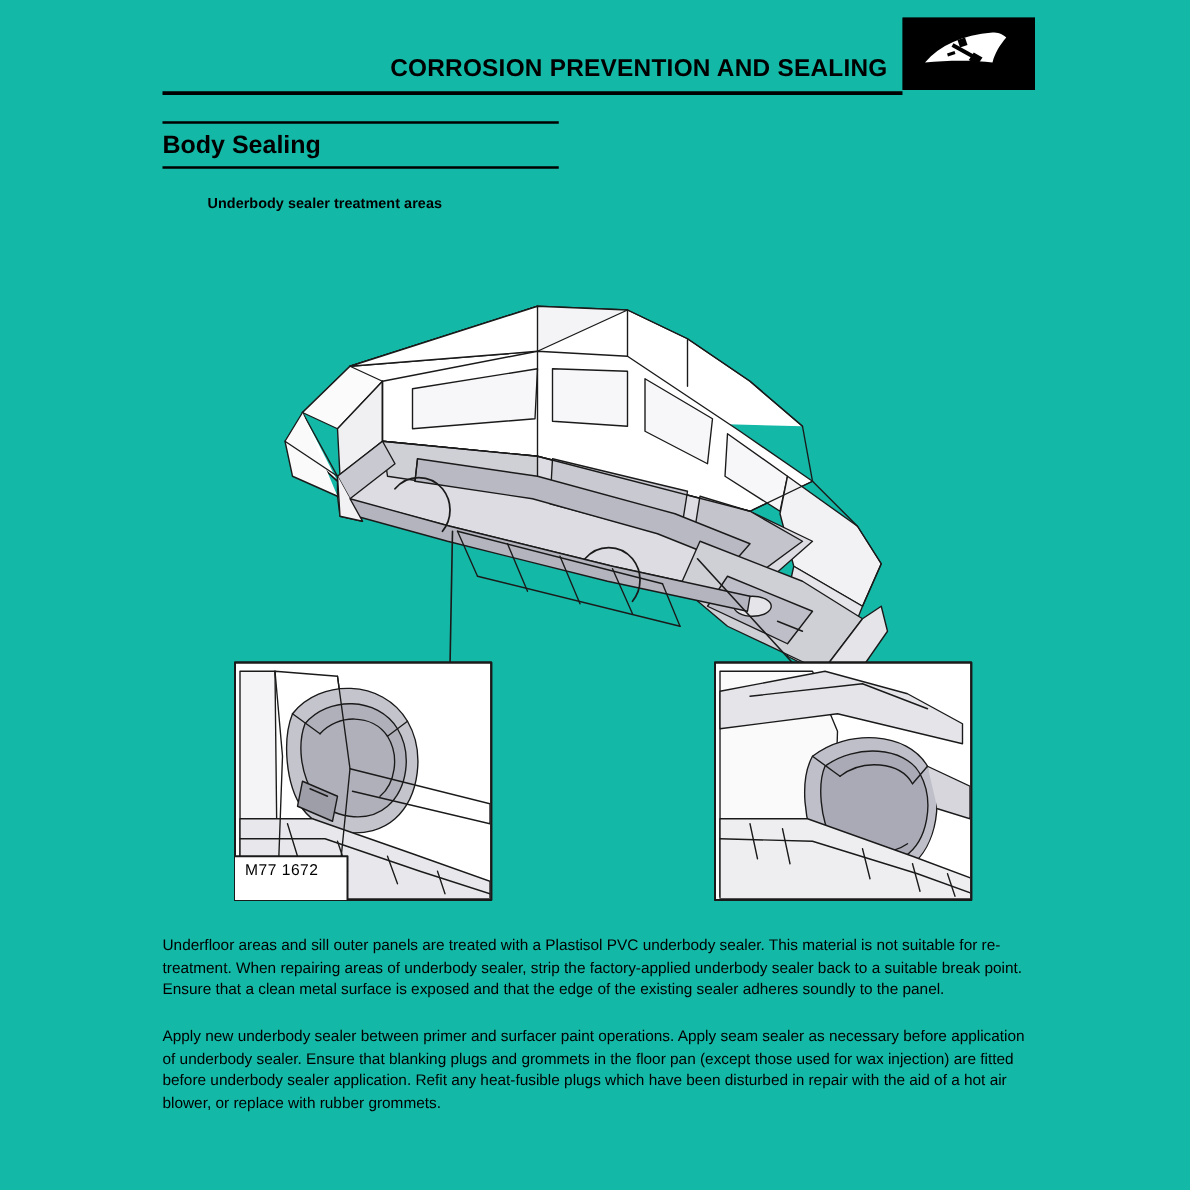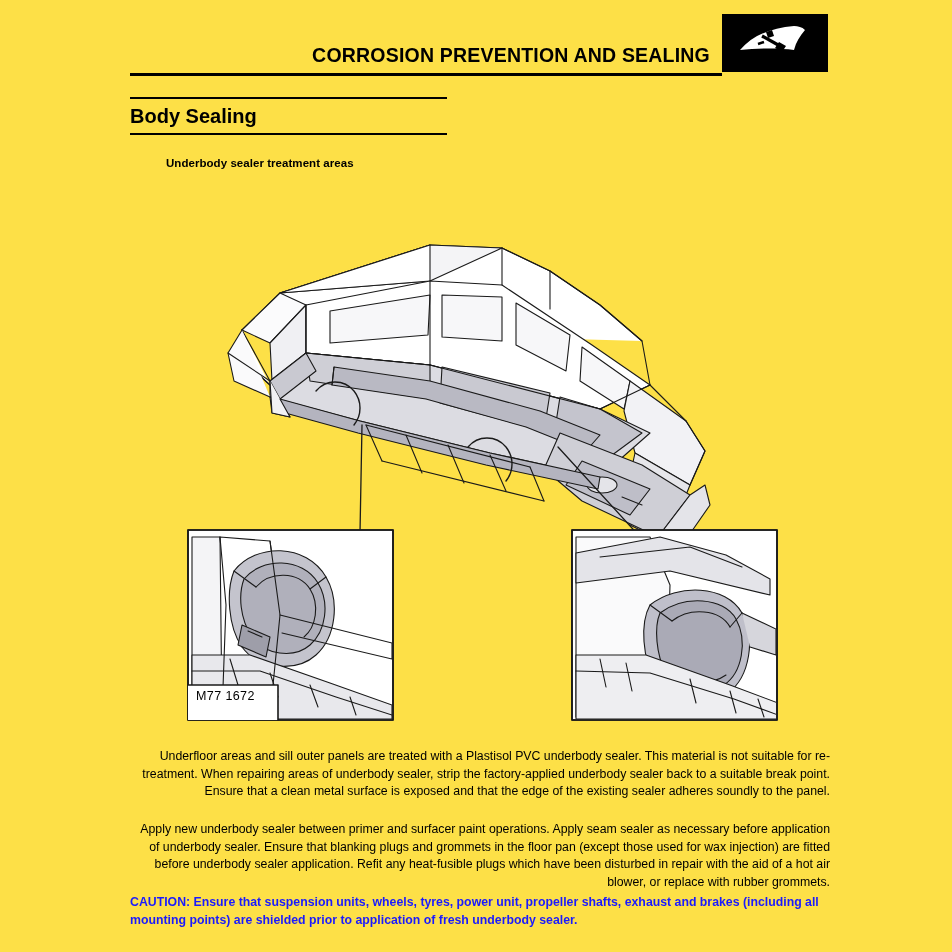--- a/index.html
+++ b/index.html
@@ -4,21 +4,21 @@
 <style>
   html, body {
     margin: 0;
     padding: 0;
     background: #ffffff;
   }
   .page {
     position: relative;
     width: 952px;
     height: 952px;
-    background: #fde047;
+    background: #14b8a6;
     font-family: "Liberation Sans", sans-serif;
     color: #000000;
     overflow: hidden;
   }
 
   
   .header {
     position: absolute;
     left: 0;
     top: 0;
@@ -110,21 +110,21 @@
     letter-spacing: 0.4px;
   }
 
   
   .para {
     position: absolute;
     left: 130px;
     width: 700px;
     font-size: 12.3px;
     line-height: 17.6px;
-    text-align: right;
+    text-align: left;
   }
   #para1 { top: 748px; }
   #para2 { top: 821px; }
   .caution {
     position: absolute;
     left: 130px;
     top: 894px;
     width: 706px;
     font-size: 12.3px;
     line-height: 17.6px;
@@ -318,15 +318,14 @@
 
     </svg>
   </div>
 
   <div class="fig-code">M77 1672</div>
 
   <div class="para" id="para1">Underfloor areas and sill outer panels are treated with a Plastisol PVC underbody sealer. This material is not suitable for re-treatment. When repairing areas of underbody sealer, strip the factory-applied underbody sealer back to a suitable break point. Ensure that a clean metal surface is exposed and that the edge of the existing sealer adheres soundly to the panel.</div>
 
   <div class="para" id="para2">Apply new underbody sealer between primer and surfacer paint operations. Apply seam sealer as necessary before application of underbody sealer. Ensure that blanking plugs and grommets in the floor pan (except those used for wax injection) are fitted before underbody sealer application. Refit any heat-fusible plugs which have been disturbed in repair with the aid of a hot air blower, or replace with rubber grommets.</div>
 
-  <div class="caution">CAUTION: Ensure that suspension units, wheels, tyres, power unit, propeller shafts, exhaust and brakes (including all mounting points) are shielded prior to application of fresh underbody sealer.</div>
 
 </div>
 
 </body></html>

